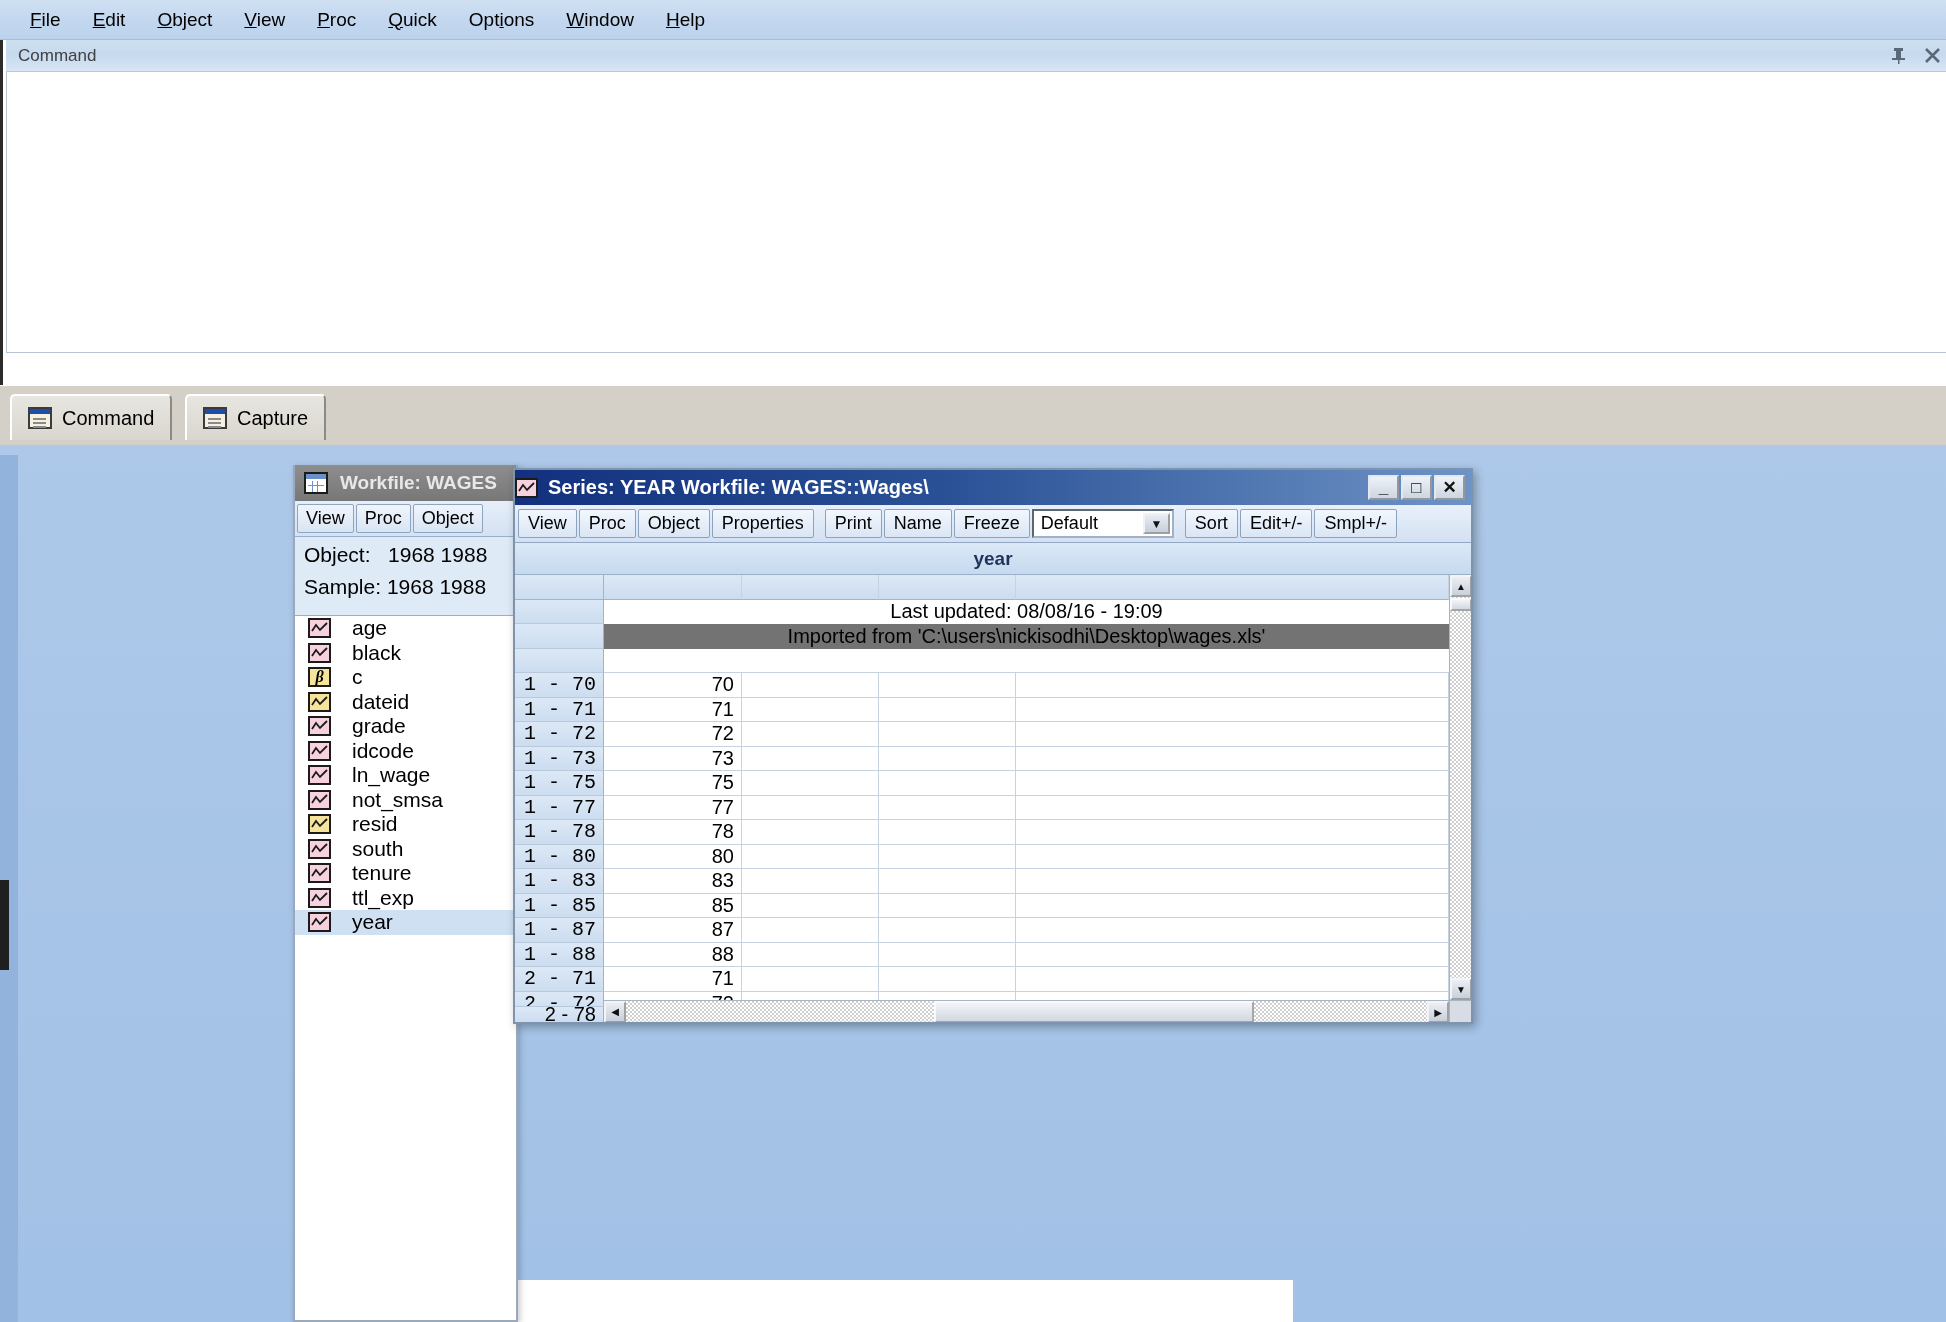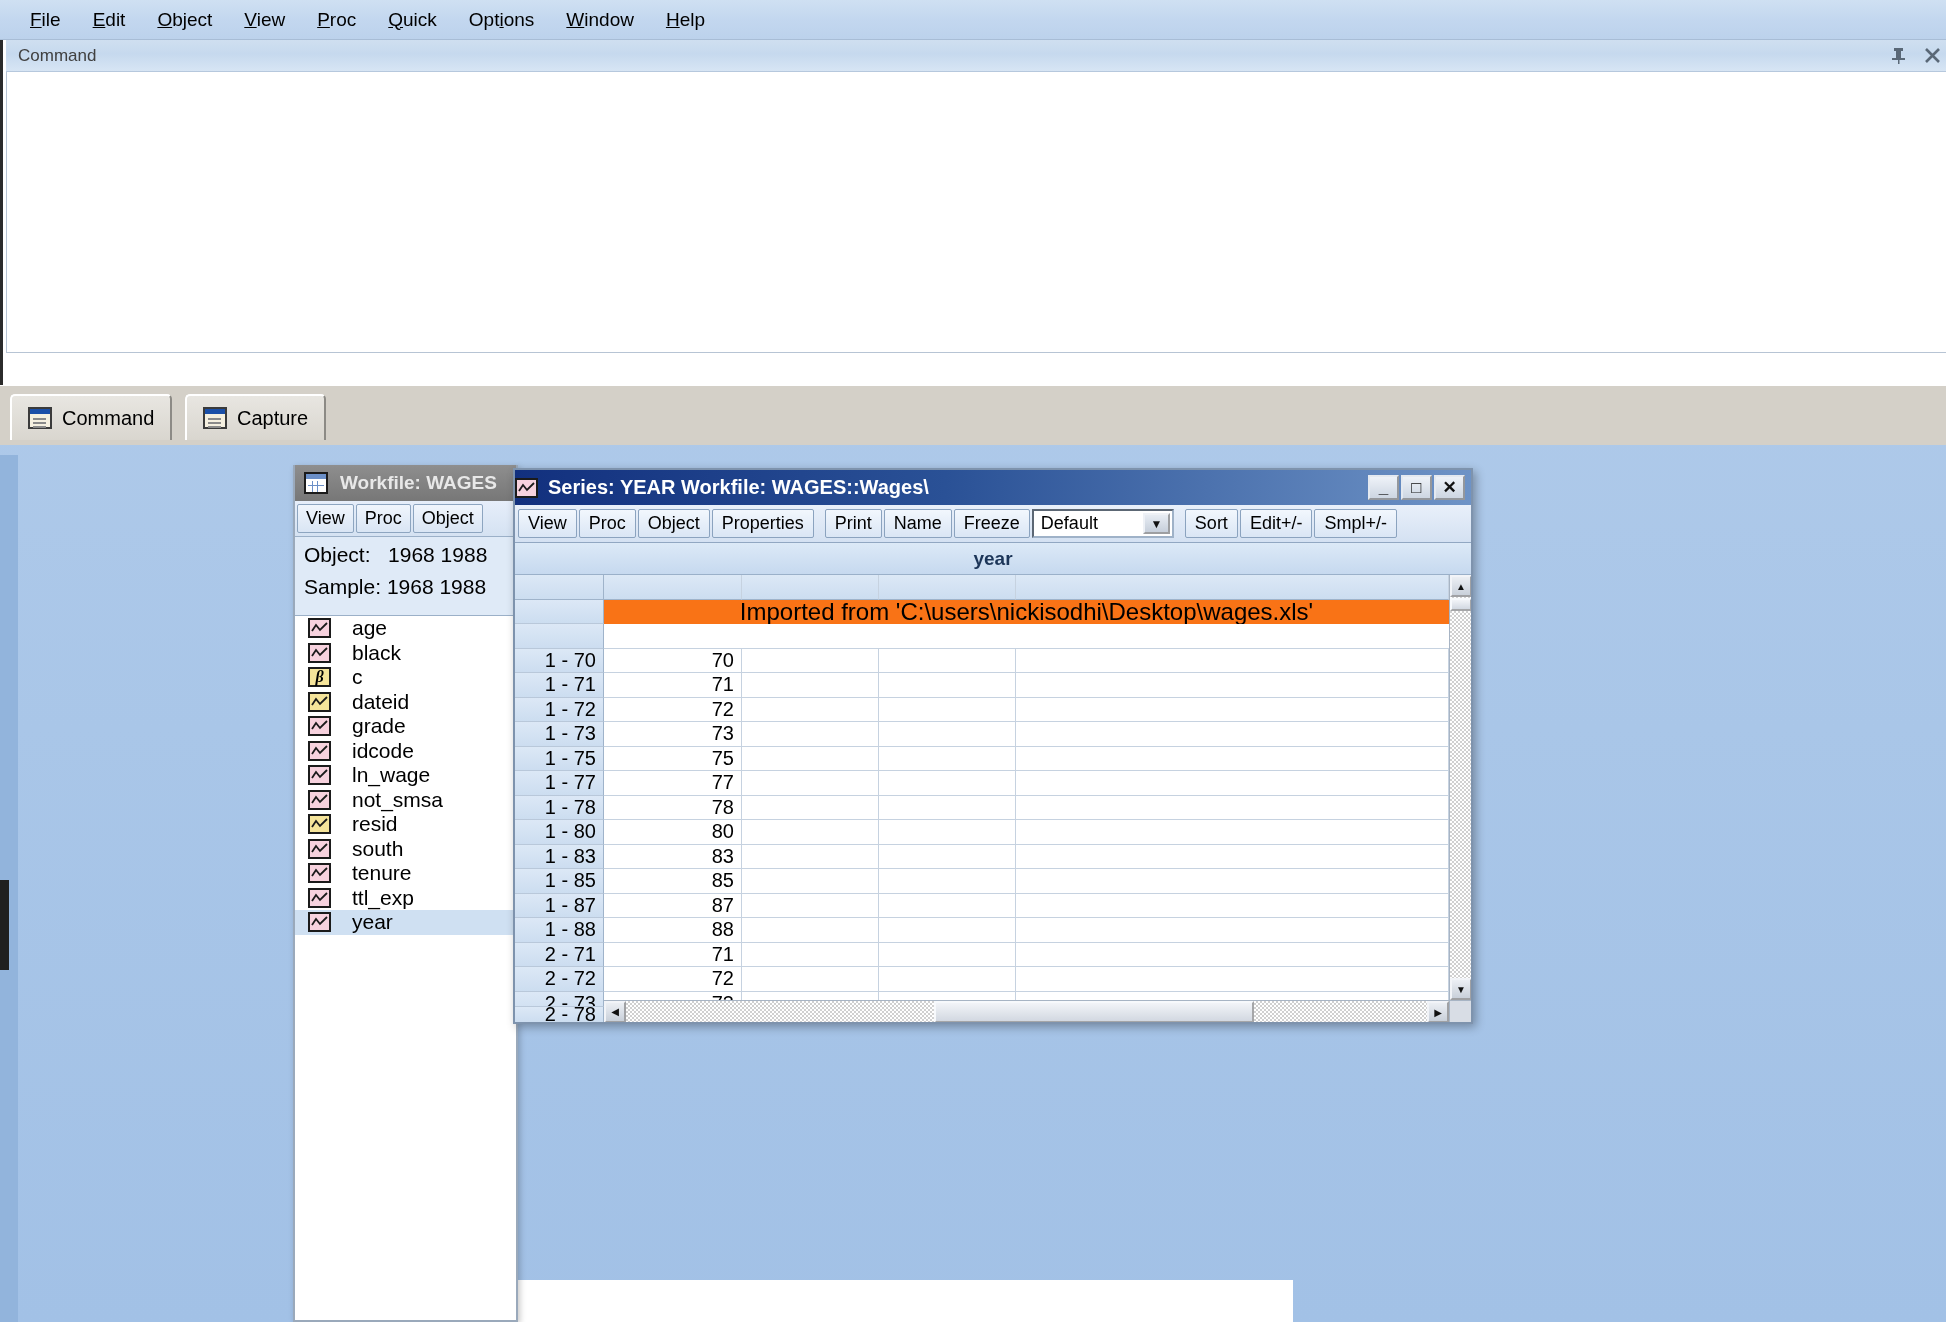--- a/index.html
+++ b/index.html
@@ -213,21 +213,21 @@
     font-size:19px; font-weight:bold; color:#1c3558;
   }
   #sr-body { flex:1; position:relative; overflow:hidden; background:#fff; }
   #sr-grid { position:absolute; left:0; top:0; right:22px; bottom:0; }
   .g-row { display:flex; height:24.5px; }
   .g-rowhdr {
     width: 89px; flex:none;
     background: linear-gradient(180deg,#dce8f6 0%, #ccddf0 100%);
     border-right:1px solid #9fb3ca; border-bottom:1px solid #b9c8da;
     font-size:20px; color:#000; text-align:right; padding-right:7px;
-    display:flex; align-items:center; justify-content:flex-end;
+    display:flex; align-items:center; justify-content:flex-end;font-family:Liberation Mono, monospace;
   }
   .g-cell {
     border-right:1px solid #c6d2e0; border-bottom:1px solid #c6d2e0;
     font-size:20px; color:#000; display:flex; align-items:center;
     padding:0 7px; background:#fff;
   }
   .g-cell.num { width:138px; flex:none; justify-content:flex-end; }
   .g-cell.c2 { width:138px; flex:none; }
   .g-cell.c3 { width:137px; flex:none; }
   .g-cell.c4 { width:137px; flex:none; }
@@ -500,21 +500,25 @@
     <div id="sr-grid">
         <div class="g-row hdr">
           <div class="g-rowhdr"></div>
           <div class="g-cell c2"></div>
           <div class="g-cell c3"></div>
           <div class="g-cell c4"></div>
           <div class="g-cell c5"></div>
         </div>
         <div class="g-row">
           <div class="g-rowhdr"></div>
-          <div style="flex: 1 1 0%; display: flex; align-items: center; justify-content: center; font-size: 24px; background: #f97316;">Imported from 'C:\users\nickisodhi\Desktop\wages.xls'</div>
+          <div style="flex: 1 1 0%; display: flex; align-items: center; justify-content: center; font-size: 20px; background: rgb(255, 255, 255);">Last updated: 08/08/16 - 19:09</div>
+        </div>
+        <div class="g-row">
+          <div class="g-rowhdr"></div>
+          <div style="flex: 1 1 0%; display: flex; align-items: center; justify-content: center; font-size: 20px; background: #737373;">Imported from 'C:\users\nickisodhi\Desktop\wages.xls'</div>
         </div>
         <div class="g-row">
           <div class="g-rowhdr"></div>
           <div class="g-cell c5" style="border-right:none;border-bottom:1px solid #c6d2e0;"></div>
         </div>
         <div class="g-row">
           <div class="g-rowhdr">1 - 70</div>
           <div class="g-cell num">70</div>
           <div class="g-cell c3"></div>
           <div class="g-cell c4"></div>

